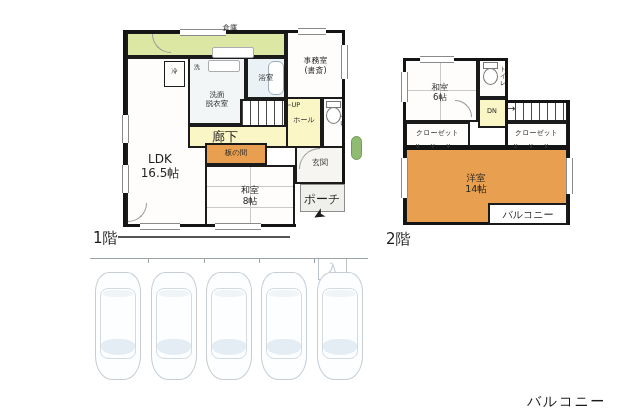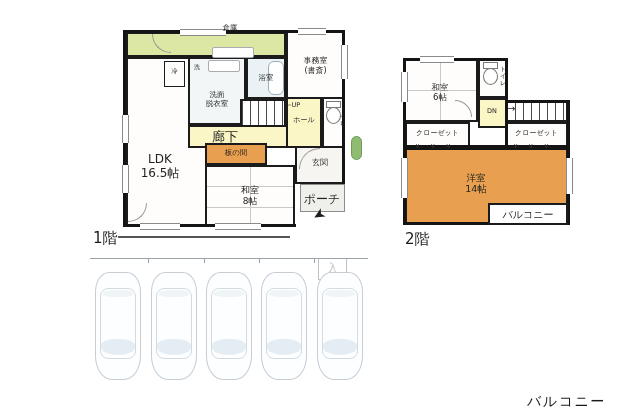--- a/index.html
+++ b/index.html
@@ -144,21 +144,21 @@
 <div class="vlbl" style="left:498px;top:62px;">トイレ</div>
 <div class="lbl" style="left:480px;top:108px;width:24px;font-size:6.5px;">DN</div>
 <div class="dnarrow" style="left:507px;top:103px;">→</div>
 <div class="lbl" style="left:407px;top:129px;width:61px;font-size:7px;">クローゼット</div>
 <div class="lbl" style="left:507px;top:129px;width:59px;font-size:7px;">クローゼット</div>
 <div class="lbl" style="left:448px;top:165px;width:56px;font-size:9.5px;margin-top:7px;">
   <span>洋室</span>
   <span>14帖</span>
 </div>
 <div class="lbl" style="left:492px;top:209px;width:72px;font-size:10px;">バルコニー</div>
-<div class="floor-title" style="left:405px;top:230px;">2階</div>
+<div class="floor-title" style="left:386px;top:230px;">2階</div>
 
 <div class="fence" style="left:118px;top:236px;width:172px;height:2px;"></div>
 <div class="pline" style="left:90px;top:258px;width:278px;height:1px;"></div>
 <div class="pline" style="left:148px;top:258px;width:1px;height:5px;"></div>
 <div class="pline" style="left:204px;top:258px;width:1px;height:5px;"></div>
 <div class="pline" style="left:259px;top:258px;width:1px;height:5px;"></div>
 <div class="pline" style="left:314px;top:258px;width:1px;height:5px;"></div>
 <div class="entry" style="left:318px;top:258px;width:27px;height:20px;">入</div>
 
 <div class="car" style="left:95px;top:272px;">

